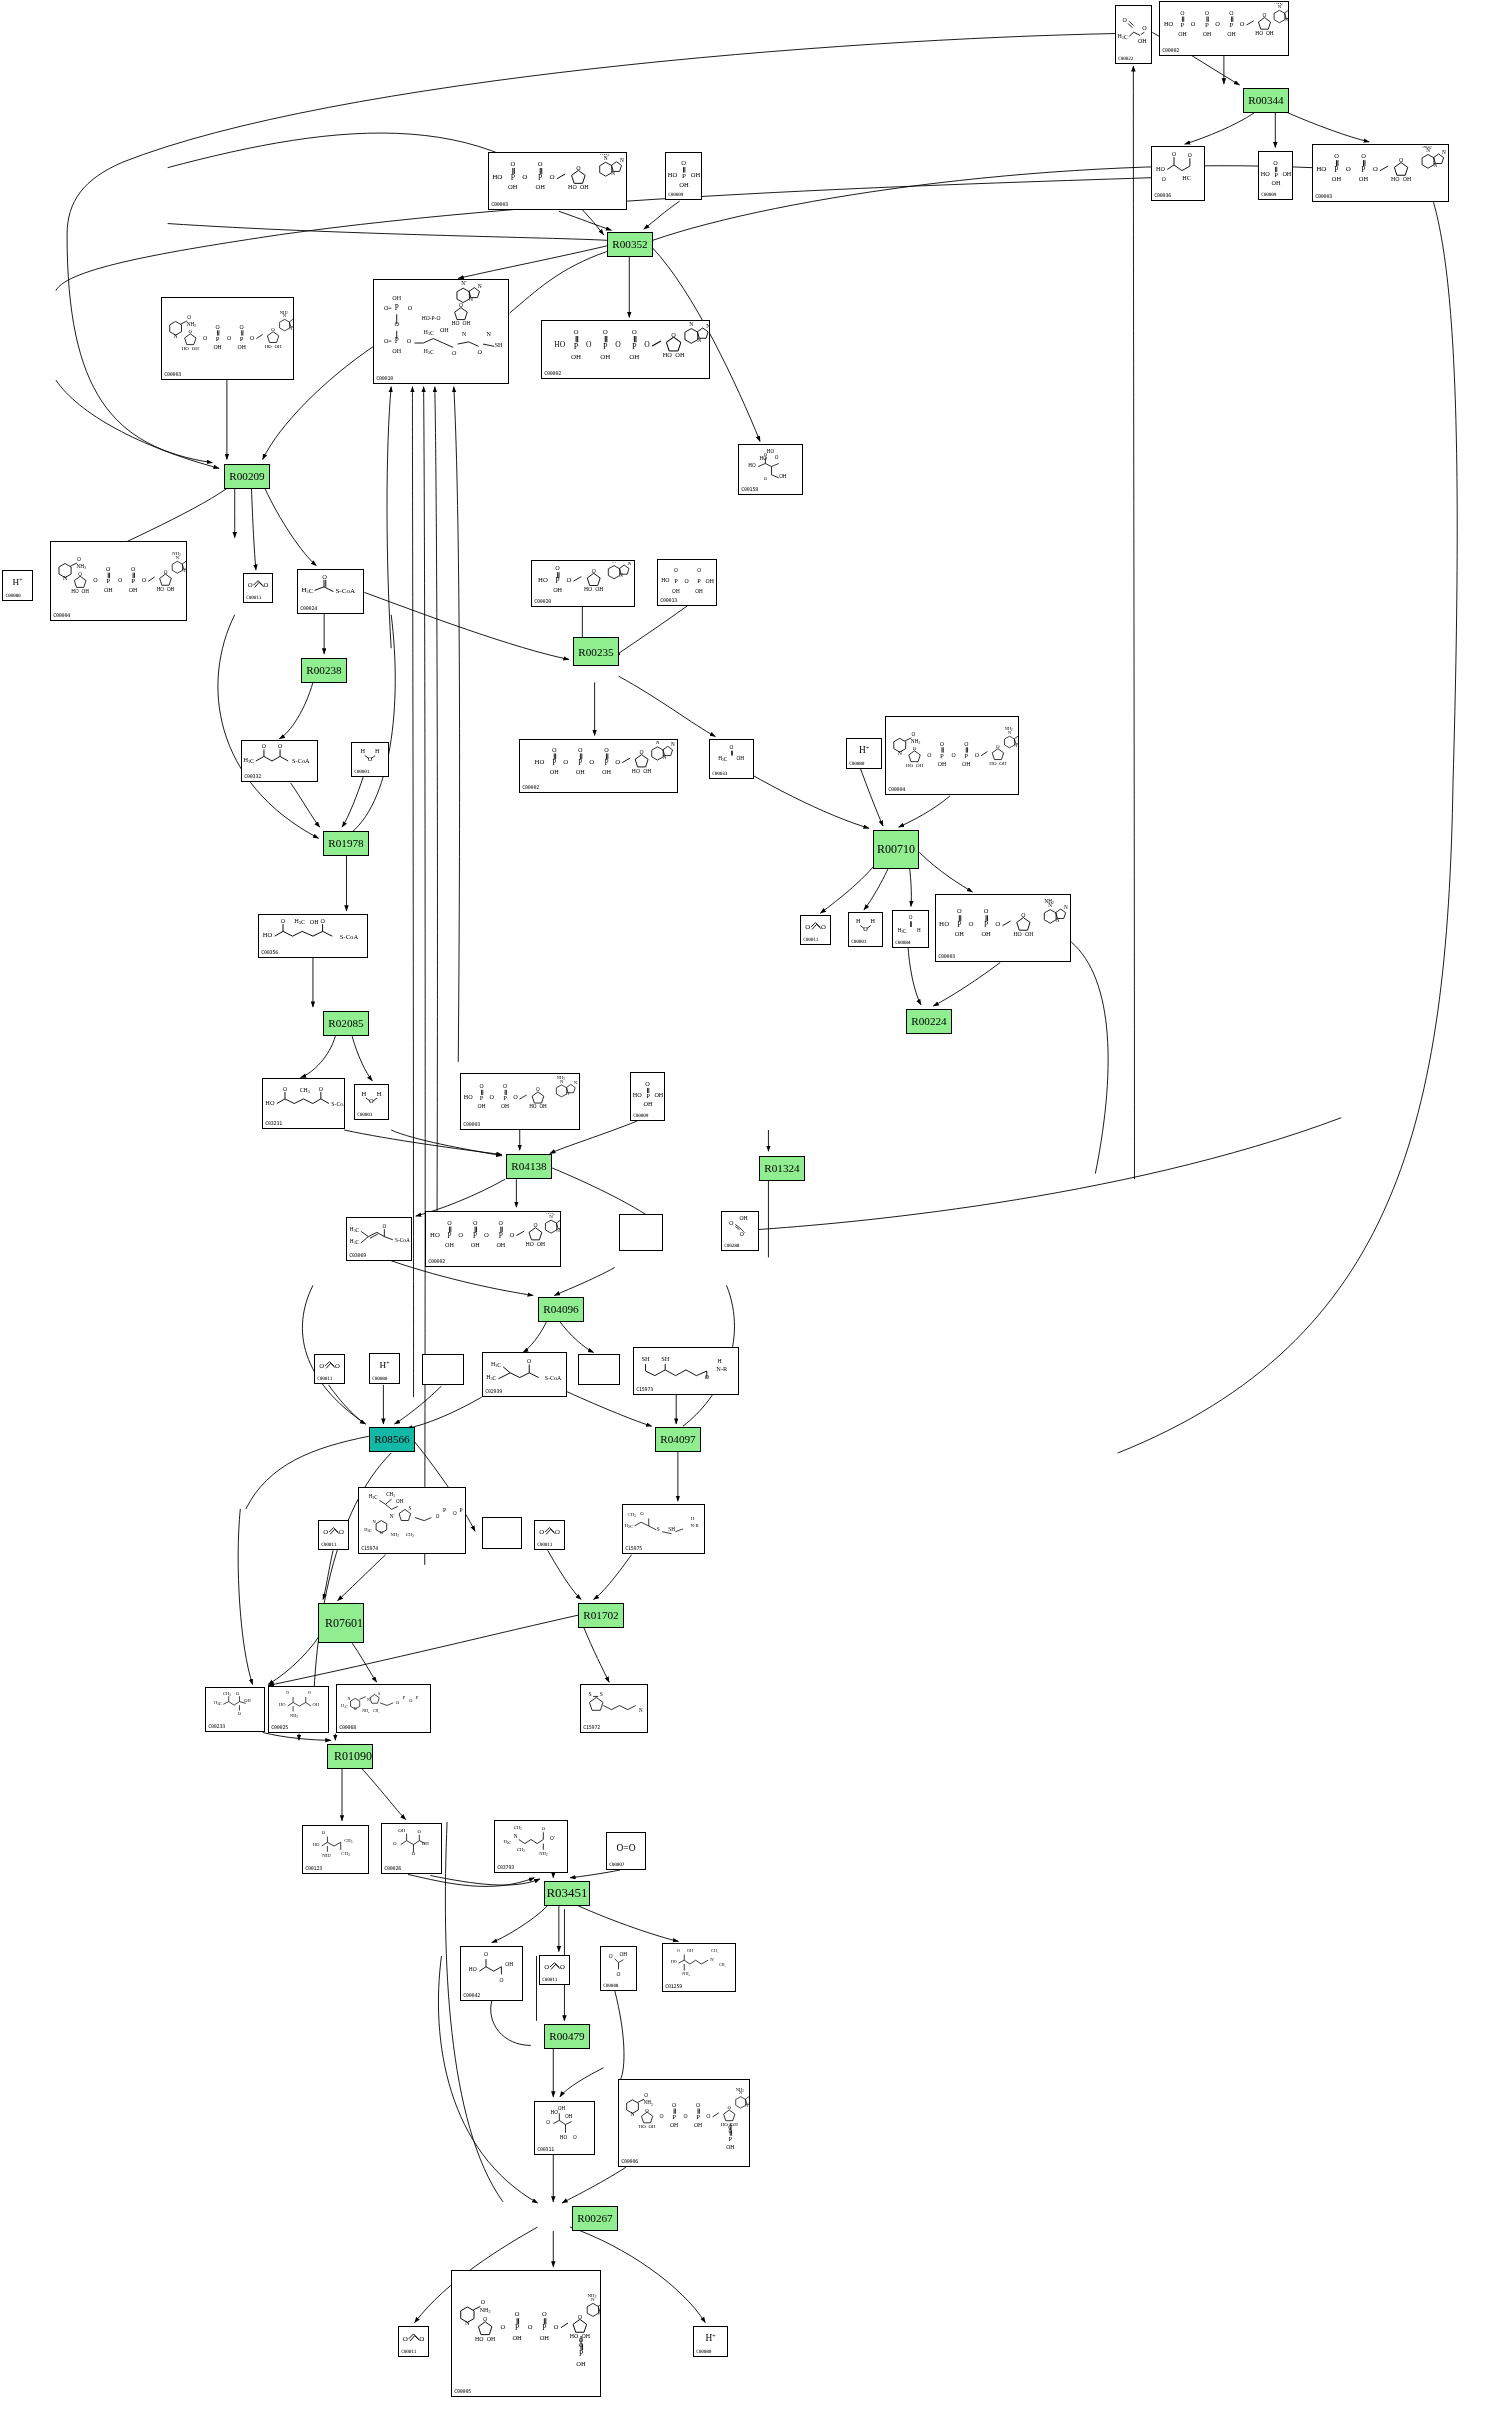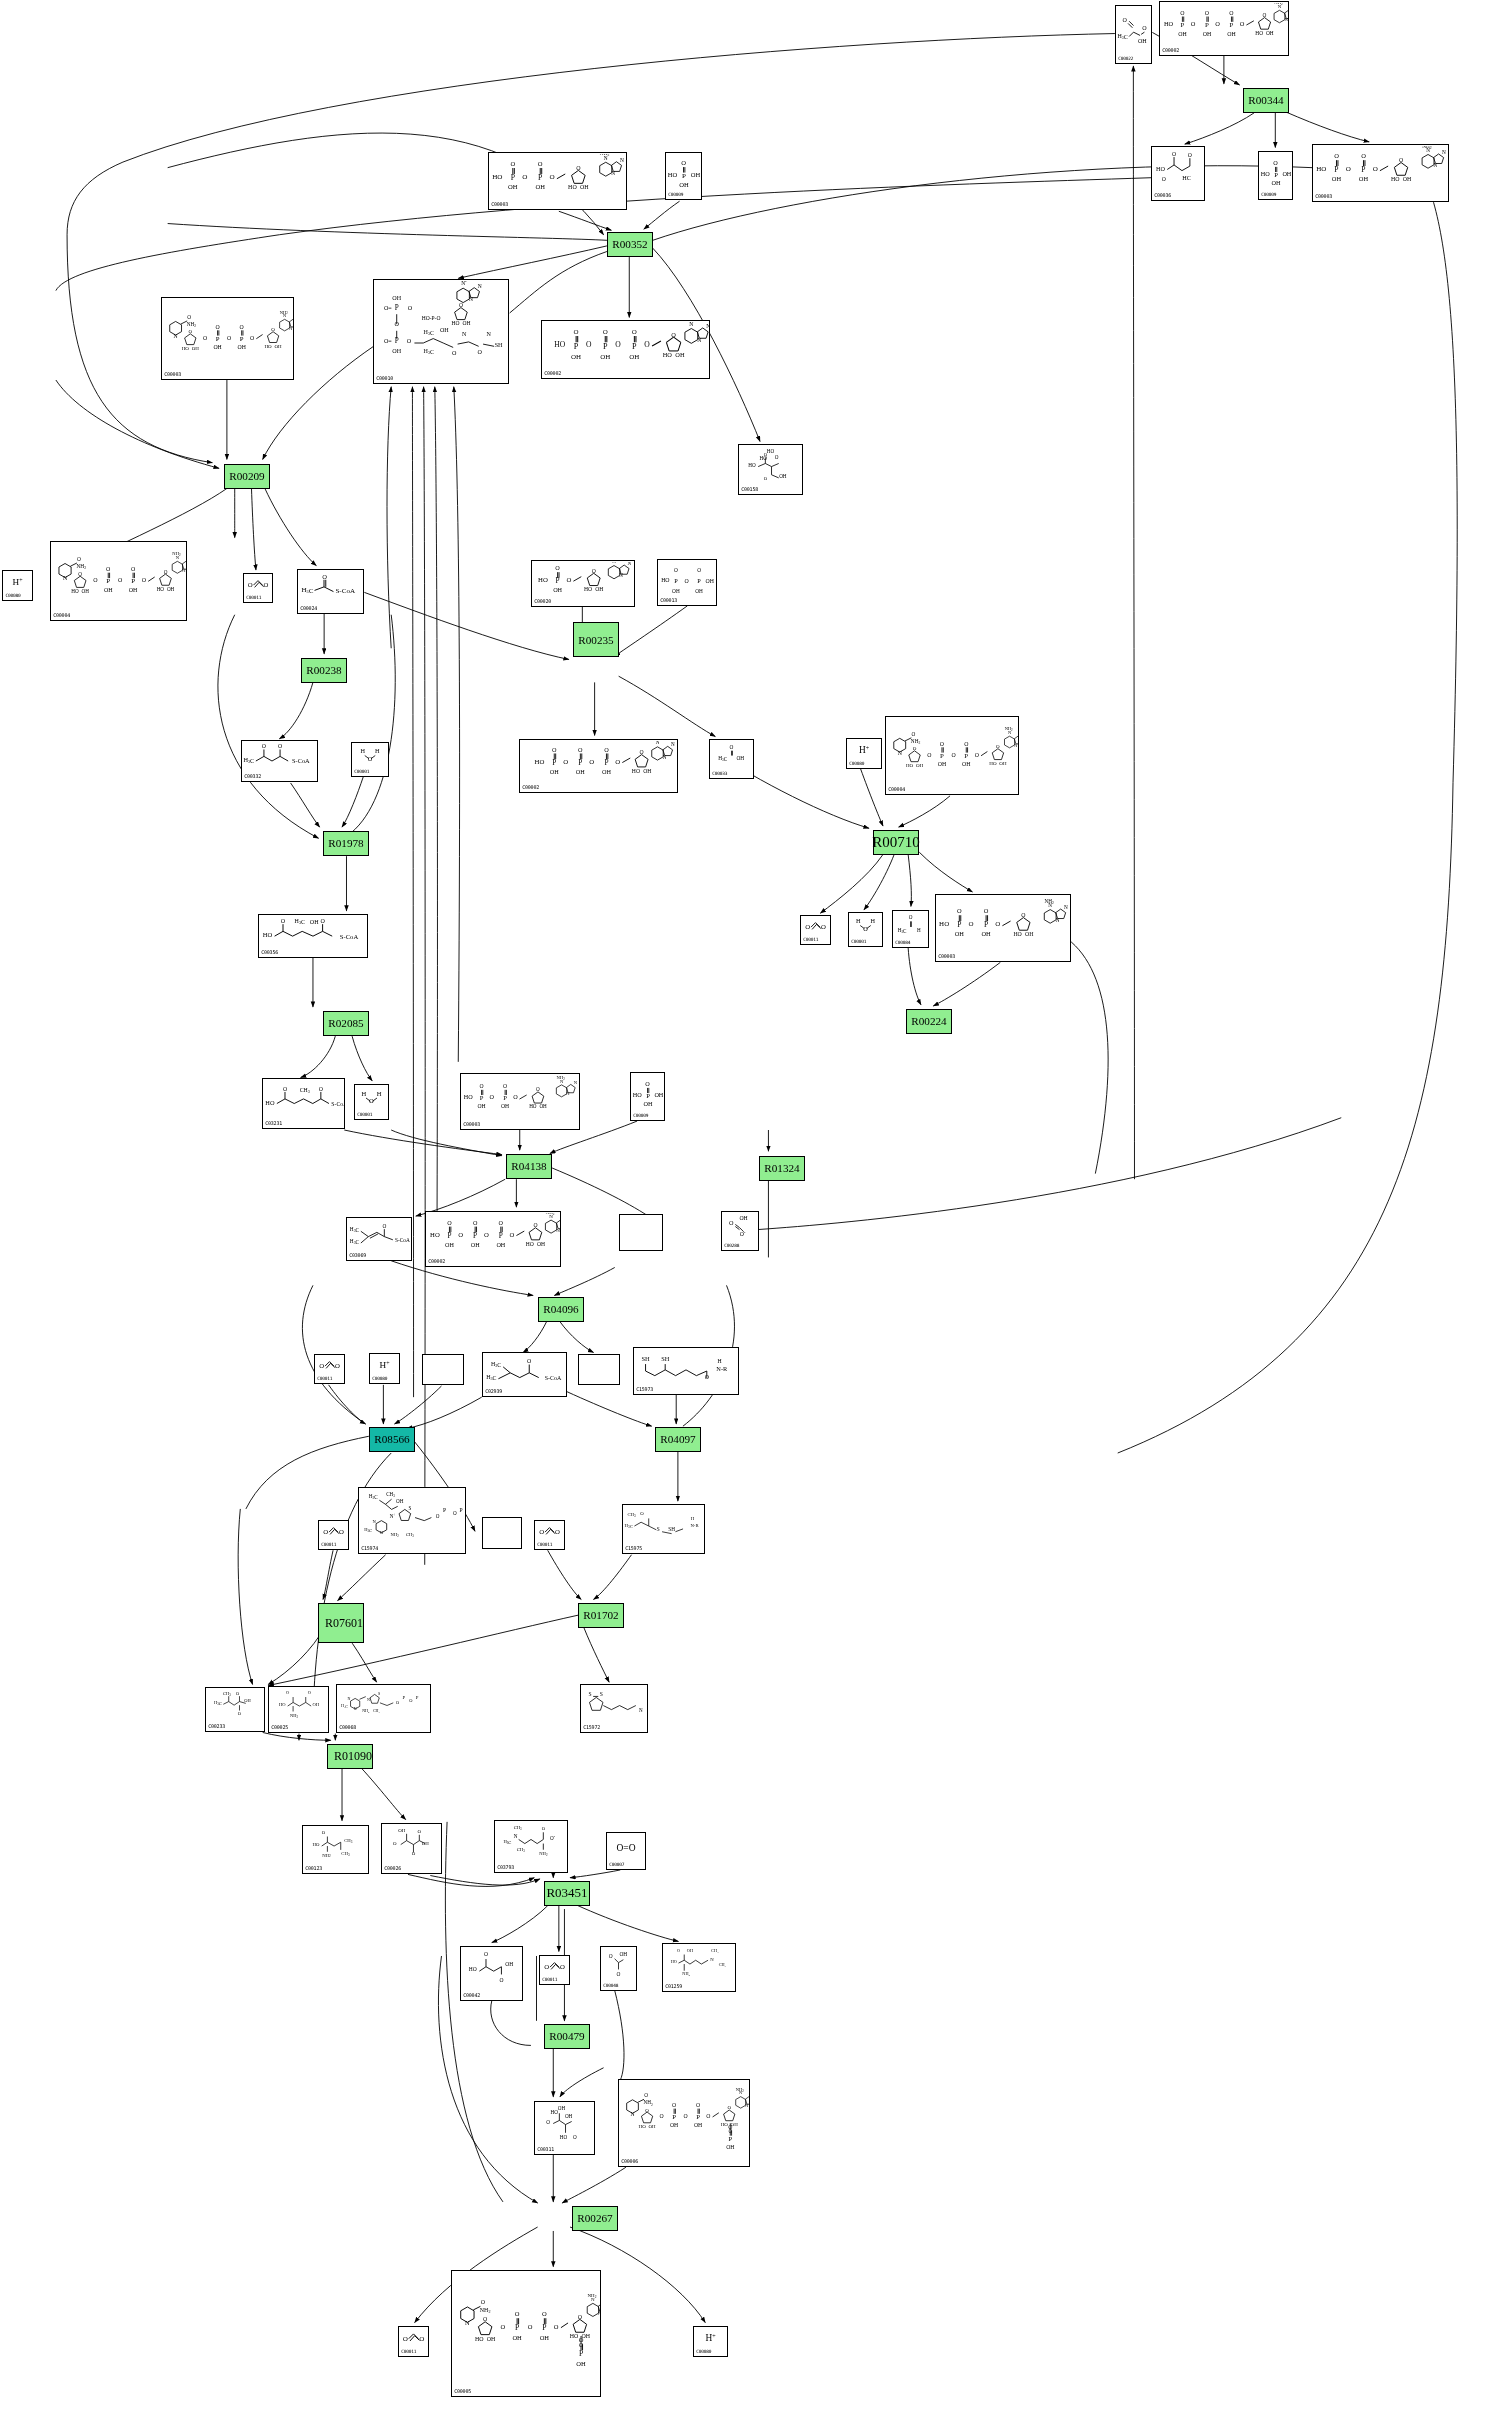--- a/index.html
+++ b/index.html
@@ -176,24 +176,24 @@
     </div>
     <div class="node rxn green" style="left: 607px; top: 232px; width: 46px; height: 24.6px; font-size: 11.2px;">
       <span>R00352</span>
     </div>
     <div class="node rxn green" style="left: 224px; top: 464px; width: 46px; height: 24.6px; font-size: 11.2px;">
       <span>R00209</span>
     </div>
     <div class="node rxn green" style="left: 301px; top: 658px; width: 46px; height: 24.6px; font-size: 11.2px;">
       <span>R00238</span>
     </div>
-    <div class="node rxn green" style="left: 573px; top: 622px; width: 46px; height: 35px; font-size: 11.2px; align-items: center;">
+    <div class="node rxn green" style="left: 573px; top: 637px; width: 46px; height: 29px; font-size: 11.2px; align-items: center;">
       <span>R00235</span>
     </div>
-    <div class="node rxn green" style="left: 873px; top: 830px; width: 46px; height: 25px; font-size: 15px;">
+    <div class="node rxn green" style="left: 873px; top: 830px; width: 46px; height: 39px; font-size: 12px;">
       <span>R00710</span>
     </div>
     <div class="node rxn green" style="left: 323px; top: 831px; width: 46px; height: 24.6px; font-size: 11.2px;">
       <span>R01978</span>
     </div>
     <div class="node rxn green" style="left: 906px; top: 1009px; width: 46px; height: 24.6px; font-size: 11.2px;">
       <span>R00224</span>
     </div>
     <div class="node rxn green" style="left: 323px; top: 1011px; width: 46px; height: 24.6px; font-size: 11.2px;">
       <span>R02085</span>

